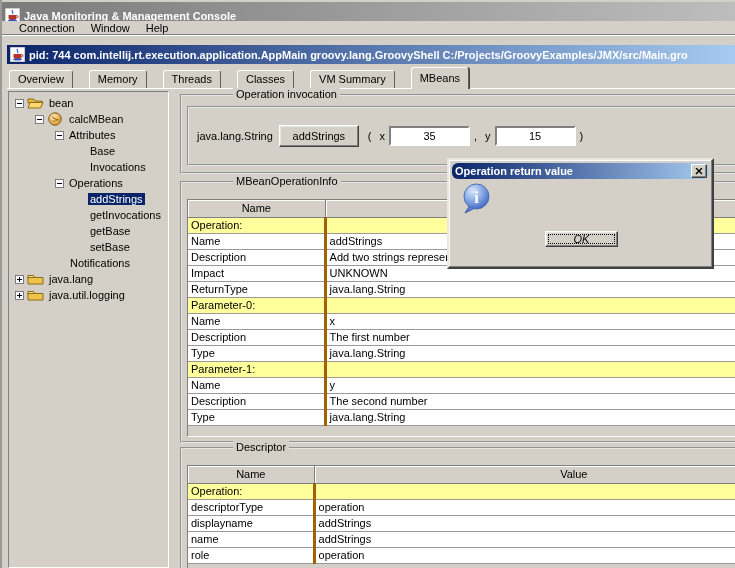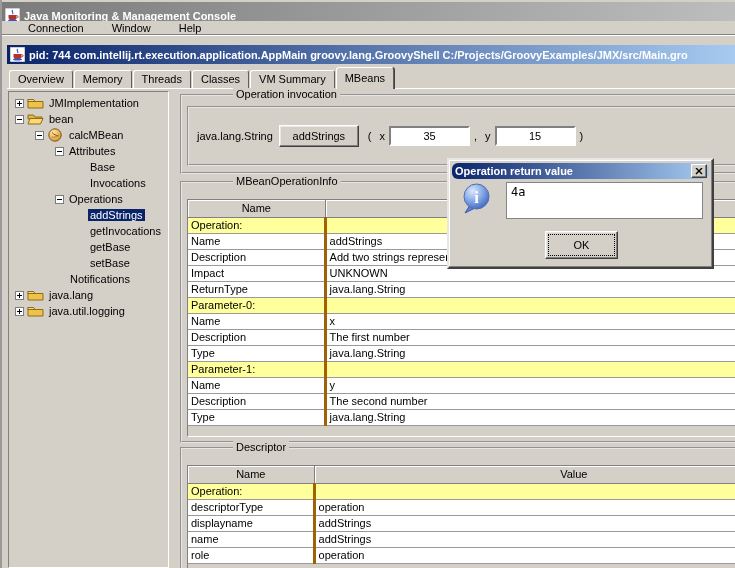--- a/index.html
+++ b/index.html
@@ -8,32 +8,32 @@
   .screen { position:relative; width:735px; height:568px; overflow:hidden; background:var(--grey); }
 
   
   .left-edge { position:absolute; left:0; top:0; bottom:0; width:2px; background:#9a9a9a; }
   .titlebar { position:absolute; left:2px; top:2px; right:0; height:27px;
     background:linear-gradient(90deg,var(--inactive1),var(--inactive2));
     display:flex; align-items:center; padding-left:3px; gap:4px; }
   .titlebar .t { color:#fff; font-weight:bold; white-space:nowrap; }
   .icon16 { width:15px; height:15px; display:inline-flex; flex:none; }
   .menubar { position:absolute; left:2px; top:21px; right:0; height:14px;
-    display:flex; align-items:center; padding-left:18px; gap:12px;
+    display:flex; align-items:center; padding-left:9px; gap:0;
     border-bottom:1px solid #808080; box-shadow:0 1px 0 #ffffff; background:var(--grey); }
   .menu-item { padding:2px 8px; cursor:default; }
   .framebar { position:absolute; left:7px; top:45px; right:0; height:19px;
     background:linear-gradient(90deg,var(--title1) 0%, var(--title2) 100%);
     display:flex; align-items:center; gap:4px; padding-left:3px; overflow:hidden; }
   .framebar .t { color:#fff; font-weight:bold; white-space:nowrap; overflow:hidden; }
 
   
   .tabbar { position:absolute; left:7px; top:64px; right:0; height:24px;
     display:flex; align-items:flex-end; padding-left:2px; }
-  .tab { background:var(--grey); padding:2px 8px 3px 8px; margin-right:1px;
+  .tab { background:var(--grey); padding:2px 8px 3px 8px; margin-right:16px;
     border:1px solid; border-color:#ffffff #5f5f5f #5f5f5f #ffffff; border-bottom:none;
     border-radius:3px 3px 0 0; position:relative; height:18px; white-space:nowrap; }
   .tab.selected { height:22px; padding-top:4px; z-index:3; margin-bottom:-1px;
     box-shadow:1px 0 0 #404040; }
   .main { position:absolute; left:7px; top:88px; right:0; bottom:0; background:var(--grey);
     border-top:1px solid #ffffff; }
 
   
   .tree { position:absolute; left:1px; top:2px; width:161px; bottom:0;
     border:1px solid; border-color:#808080 #ffffff #ffffff #808080; background:var(--grey);
@@ -80,22 +80,22 @@
     background:linear-gradient(90deg,var(--title1),var(--title2));
     display:flex; align-items:center;border-radius:6px; }
   .dialog-titlebar .t { color:#fff; font-weight:bold; padding-left:3px; flex:1; white-space:nowrap; }
   .dlg-close { width:16px; height:14px; margin-right:2px; background:var(--grey);
     border:1px solid; border-color:#ffffff #404040 #404040 #ffffff;
     box-shadow:inset -1px -1px 0 #808080; display:flex; align-items:center; justify-content:center; }
   .dlg-info-icon { position:absolute; left:12px; top:23px; width:31px; height:32px; }
   .dlg-value { position:absolute; left:57px; top:22px; width:197px; height:37px;
     background:#fff; border:1px solid #848484; font-family:"DejaVu Sans Mono","Liberation Mono",monospace;
     font-size:12px; padding:2px 4px; }
-  .dlg-ok { position:absolute; left:96px; top:71px; width:73px; height:28px;
-    outline:1px dotted #000; outline-offset:-4px; }
+  .dlg-ok { position:absolute; left:96px; top:71px; width:73px; height:16px;
+    outline:1px dotted #000; outline-offset:-4px;font-style:italic; }
 </style>
 </head>
 <body>
 
 <div class="screen">
   <div class="left-edge"></div>
 
   <div class="titlebar">
     <span class="icon16">
       <svg viewBox="0 0 15 15" width="15" height="15">
@@ -132,30 +132,20 @@
       <div class="tab">Overview</div>
       <div class="tab">Memory</div>
       <div class="tab">Threads</div>
       <div class="tab">Classes</div>
       <div class="tab">VM Summary</div>
       <div class="tab selected">MBeans</div>
     </div>
 
   <div class="main">
     <div class="tree">
-        <div class="tree-row" style="padding-left: 6px;">
-          <span class="handle plus"></span>
-          <span class="tree-ico">
-            <svg viewBox="0 0 17 13" width="17" height="13">
-              <path d="M1 3.5 h5.5 l1.5 2 h8 v6.5 h-15 z" fill="#f0c24b" stroke="#8a6d1a" stroke-width="1"></path>
-              <path d="M1 3.5 h5.5 l1.5 2 h-7 z" fill="#ffe08a" stroke="#8a6d1a" stroke-width="1"></path>
-            </svg>
-          </span>
-          <span class="tree-label">JMImplementation</span>
-        </div>
         <div class="tree-row" style="padding-left: 6px;">
           <span class="handle minus"></span>
           <span class="tree-ico">
             <svg viewBox="0 0 17 13" width="17" height="13">
               <path d="M1 3 h5.5 l1.5 2 h7 v2 h-14 z" fill="#e8b73a" stroke="#8a6d1a" stroke-width="1"></path>
               <path d="M3 6.5 h13 l-2.5 5.5 h-12.5 z" fill="#ffd970" stroke="#8a6d1a" stroke-width="1"></path>
             </svg>
           </span>
           <span class="tree-label">bean</span>
         </div>
@@ -378,16 +368,15 @@
             <stop offset="0%" stop-color="#dbe8fb"></stop>
               <stop offset="45%" stop-color="#8fb0e8"></stop>
               <stop offset="100%" stop-color="#3a64c0"></stop>
           </radialGradient>
         </defs>
         <path d="M9 22 L4 30 L14 25 Z" fill="#5b82cf" stroke="#3a5aa8" stroke-width="1"></path>
         <circle cx="15.5" cy="13.5" r="12.5" fill="url(#ig)" stroke="#4a6fb5" stroke-width="1"></circle>
         <text x="15.5" y="19.5" text-anchor="middle" font-family="Liberation Serif, DejaVu Serif, serif" font-size="17" font-weight="bold" fill="#ffffff">i</text>
       </svg>
     </span>
-    <div class="dlg-value">4a</div>
     <button class="btn dlg-ok">OK</button>
   </div>
 </div>
 
 </body></html>

